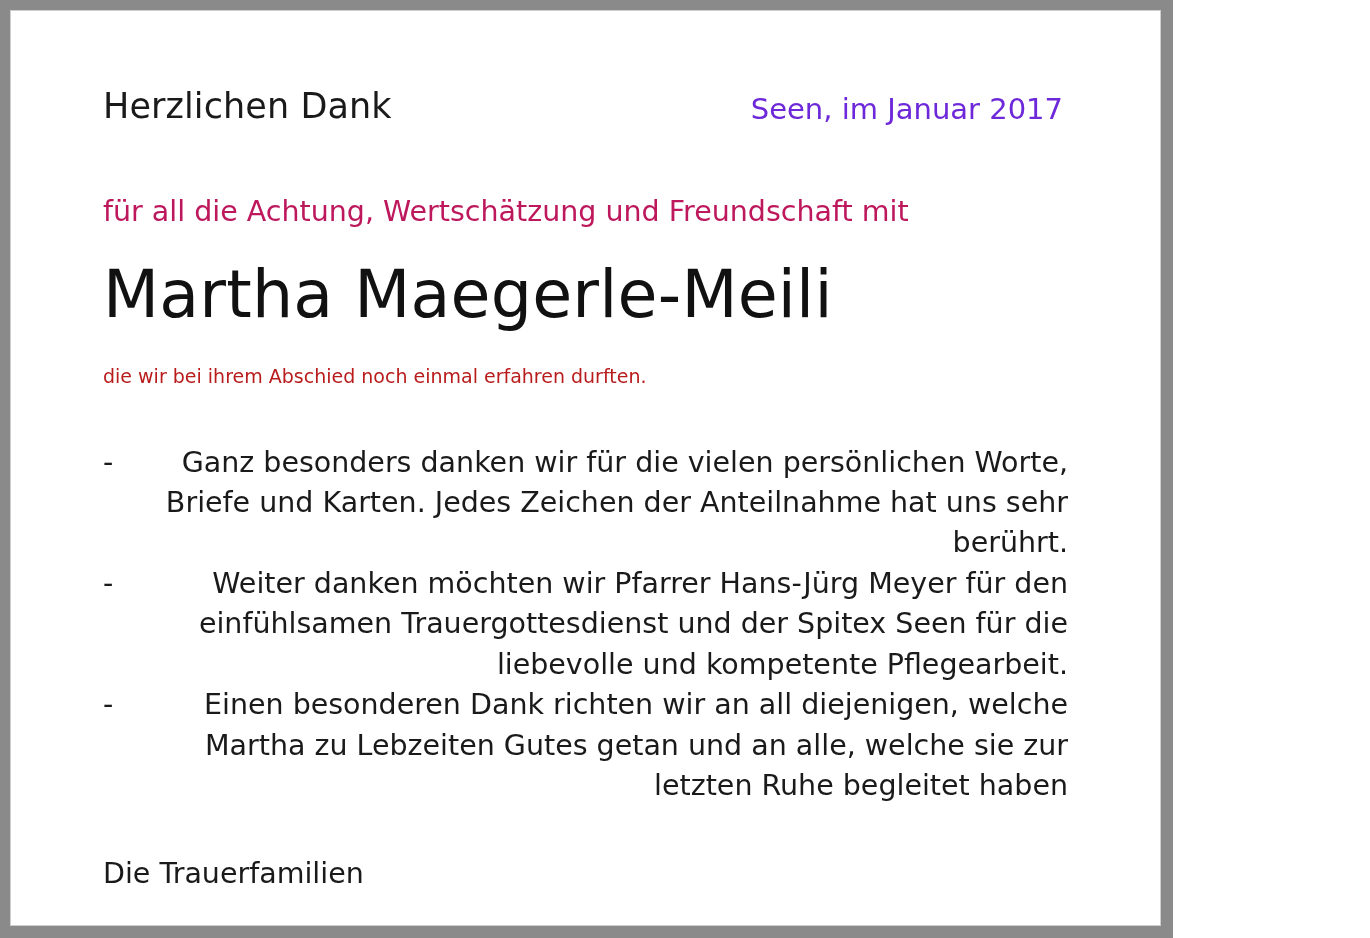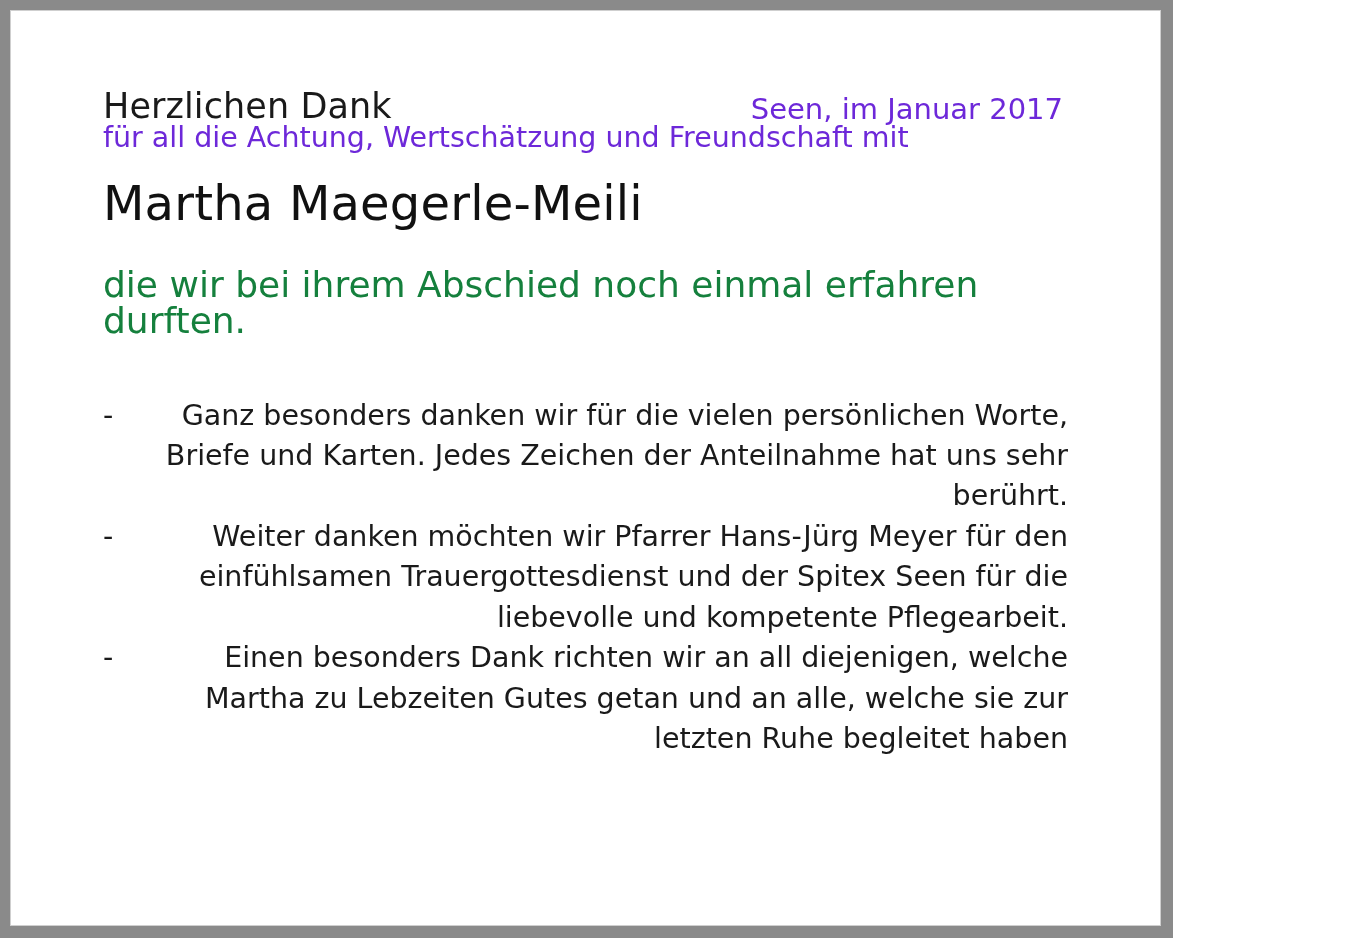--- a/index.html
+++ b/index.html
@@ -53,39 +53,40 @@
     font-size: 29px;
     font-weight: 400;
     line-height: 1.0;
     color: #6d28d9;
     padding-top: 6px;
     padding-right: 5px;
     white-space: nowrap;
   }
 
   .intro {
+    margin-top: 74px;
     font-size: 28.5px;
     line-height: 1.0;
-    color: #6d28d9;
+    color: #be185d;
   }
 
   .deceased-name {
-    margin-top: 26px;
-    font-size: 48px;
+    margin-top: 35px;
+    font-size: 65px;
     font-weight: 400;
     line-height: 1.0;
     color: #111111;
     letter-spacing: 0.2px;
   }
 
   .subintro {
     margin-top: 40px;
-    font-size: 36px;
+    font-size: 19px;
     line-height: 1.0;
-    color: #15803d;
+    color: #b91c1c;
   }
 
   .thanks-list {
     margin-top: 57px;
   }
 
   .thanks-item {
     display: flex;
     font-size: 28.5px;
     line-height: 1.42;
@@ -131,19 +132,20 @@
       <div class="thanks-item">
         <span class="bullet">-</span>
         <span class="thanks-text">Ganz besonders danken wir für die vielen persönlichen Worte, Briefe und Karten. Jedes Zeichen der Anteilnahme hat uns sehr berührt.</span>
       </div>
       <div class="thanks-item">
         <span class="bullet">-</span>
         <span class="thanks-text">Weiter danken möchten wir Pfarrer Hans-Jürg Meyer für den einfühlsamen Trauergottesdienst und der Spitex Seen für die liebevolle und kompetente Pflegearbeit.</span>
       </div>
       <div class="thanks-item">
         <span class="bullet">-</span>
-        <span class="thanks-text">Einen besonders Dank richten wir an all diejenigen, welche Martha zu Lebzeiten Gutes getan und an alle, welche sie zur letzten Ruhe begleitet haben</span>
+        <span class="thanks-text">Einen besonderen Dank richten wir an all diejenigen, welche Martha zu Lebzeiten Gutes getan und an alle, welche sie zur letzten Ruhe begleitet haben</span>
       </div>
     </div>
 
+    <div class="signature">Die Trauerfamilien</div>
 
   </div>
 </div>
 
 </body></html>

